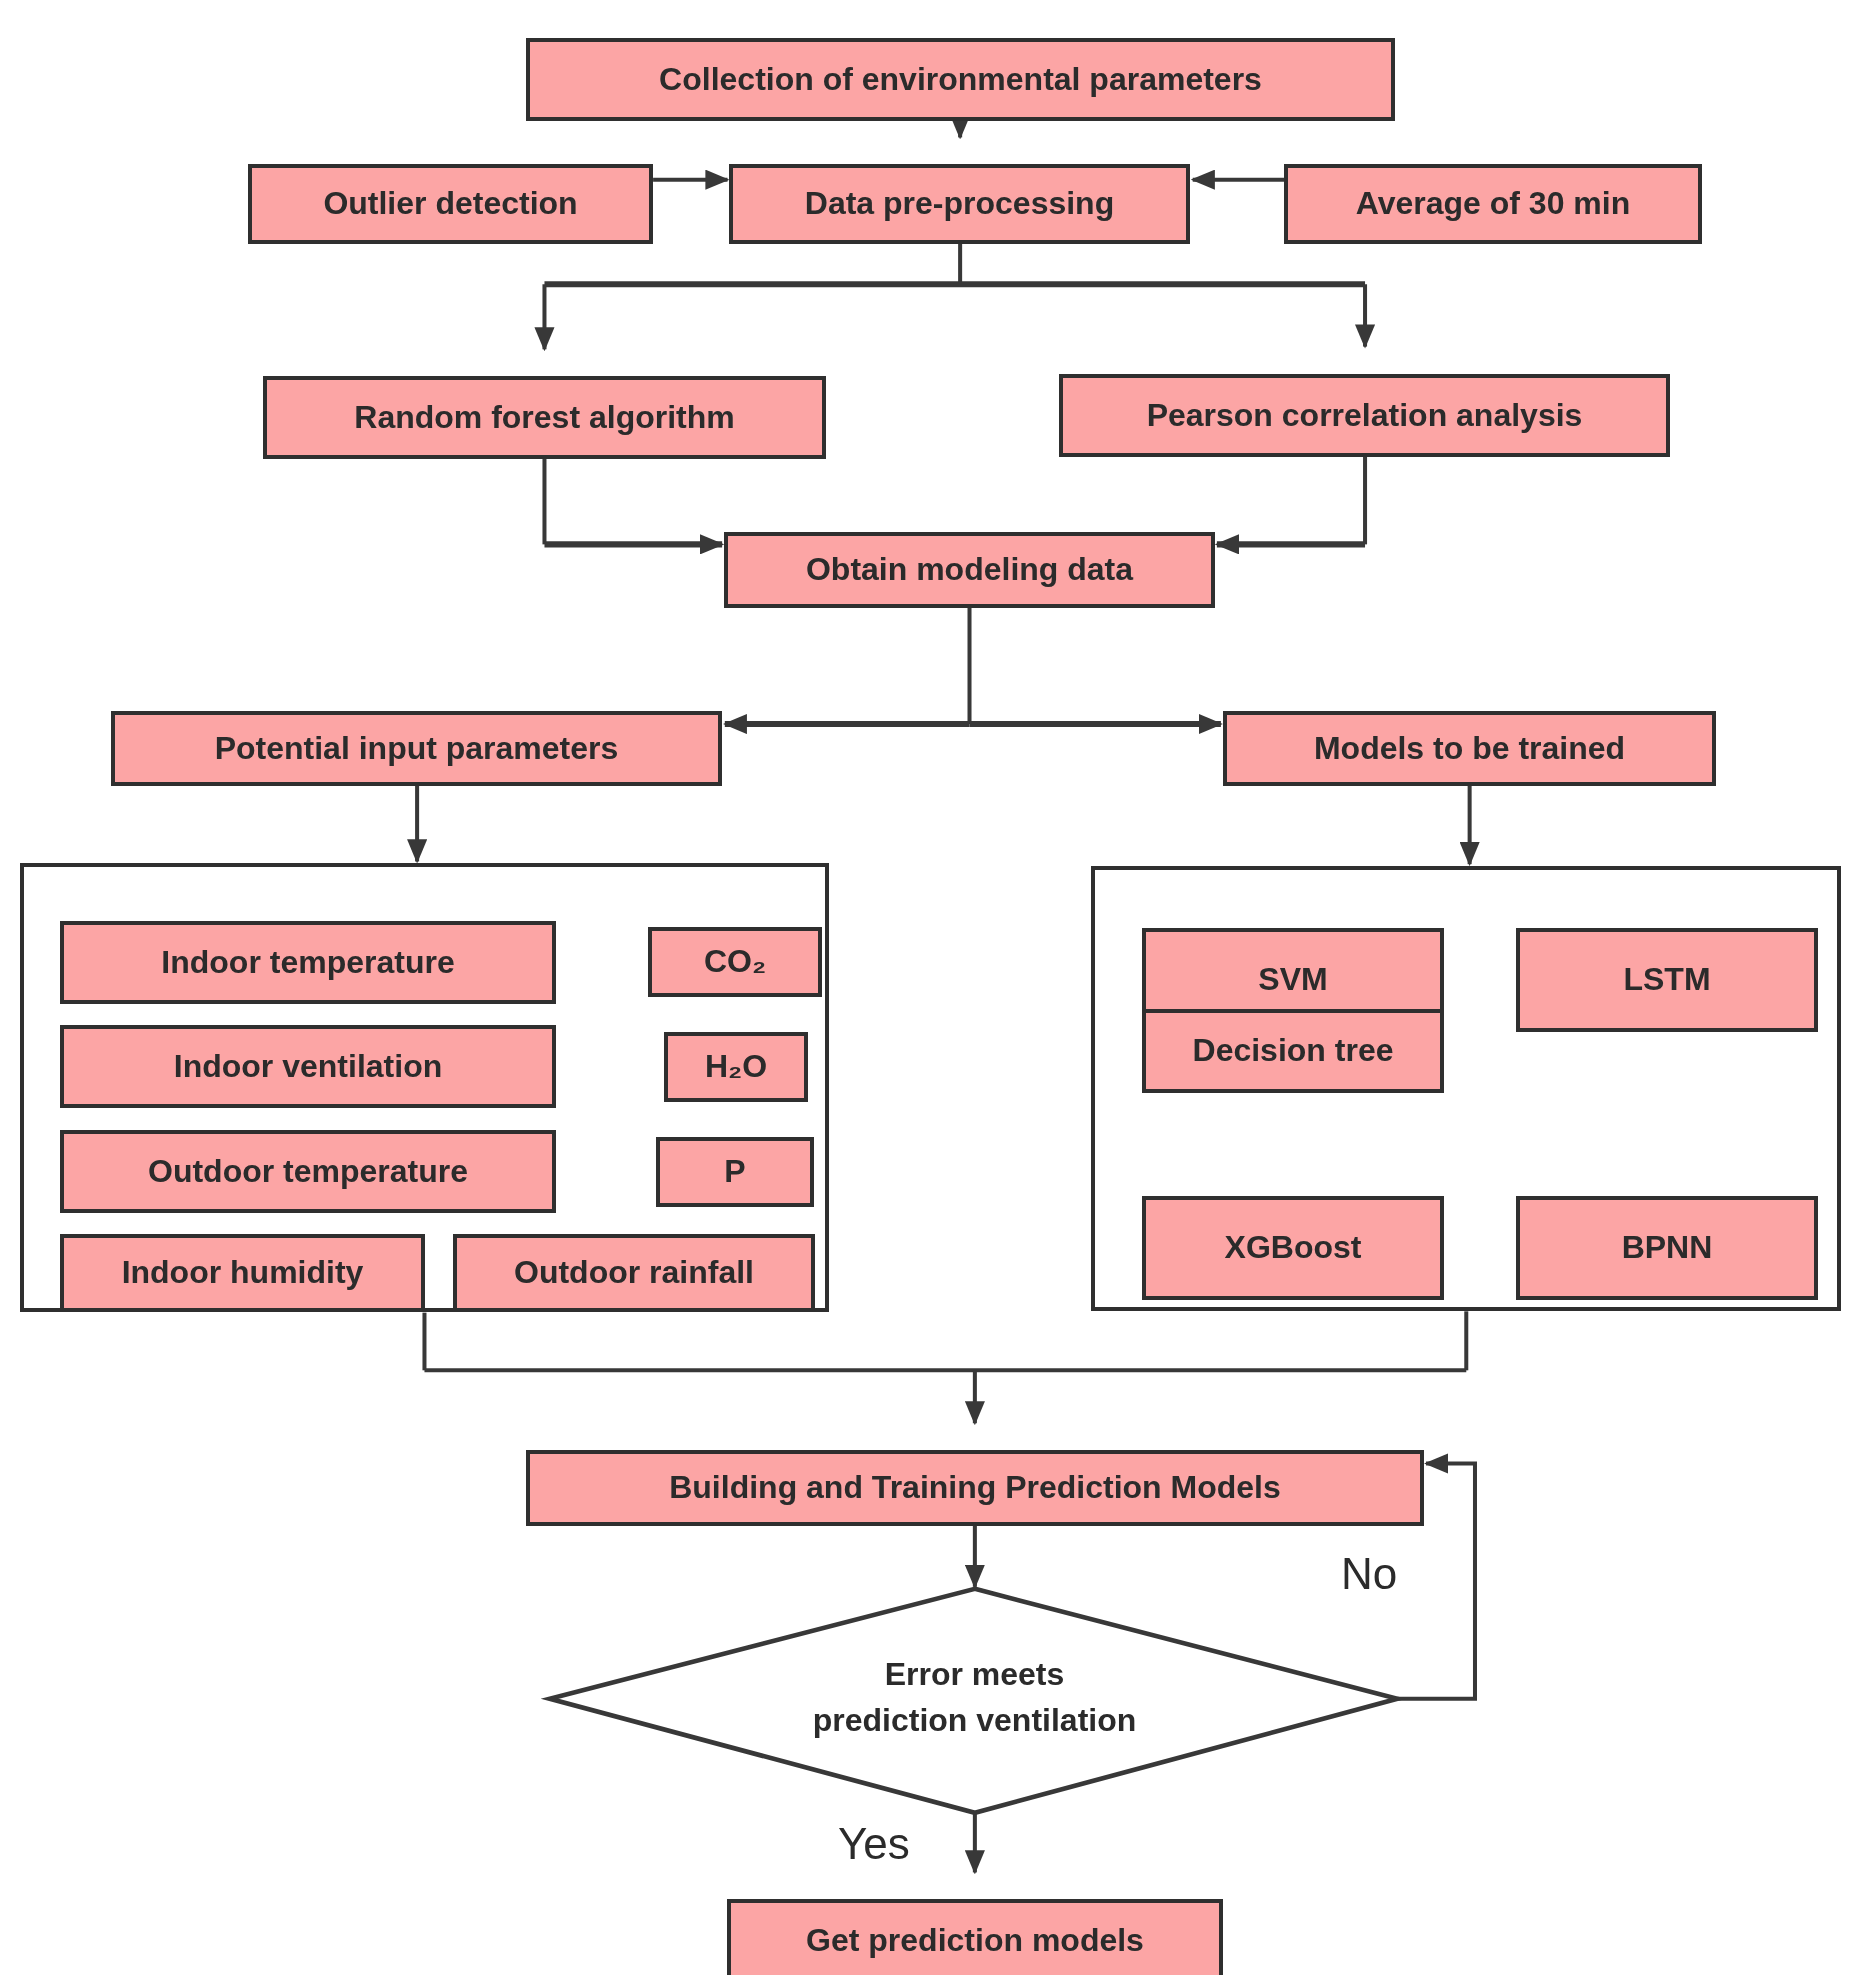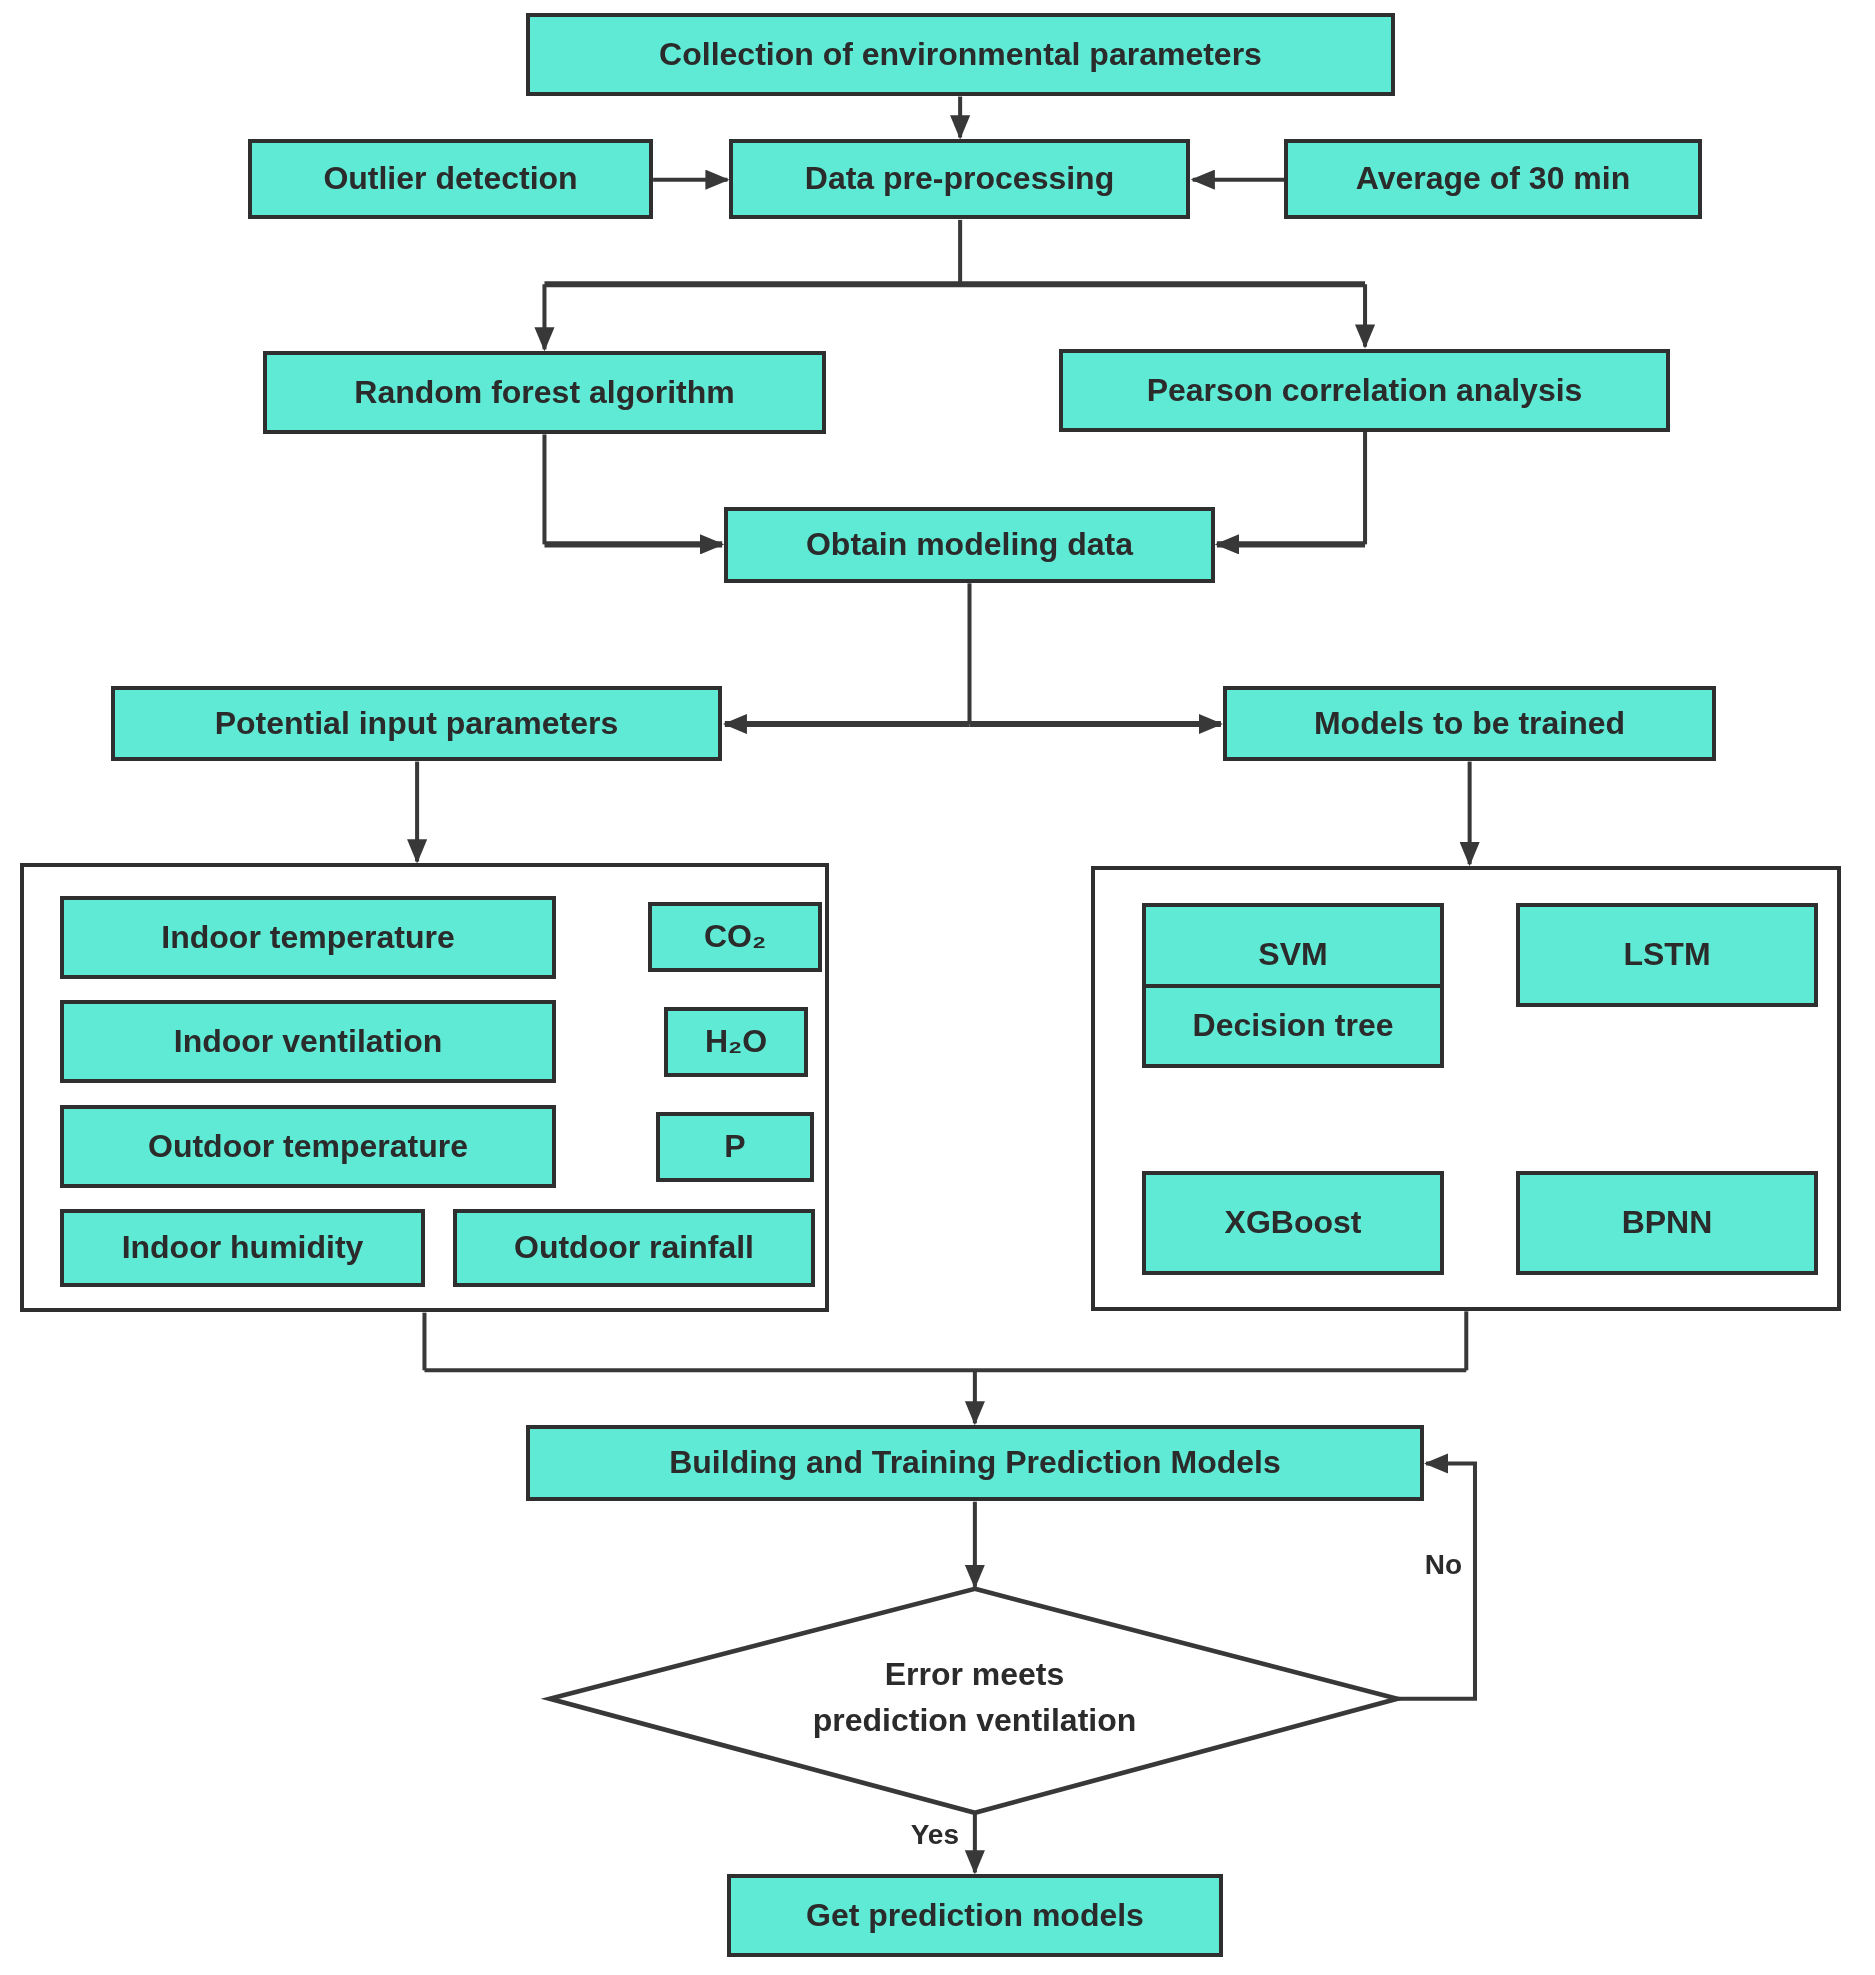--- a/index.html
+++ b/index.html
@@ -16,37 +16,38 @@
     overflow: hidden;
   }
   .canvas { position: relative; width: 1876px; height: 1975px; background: var(--background); }
   svg.connectors { position: absolute; left: 0; top: 0; width: 1876px; height: 1975px; }
   .c  { stroke: var(--line); stroke-width: 6; fill: none; }
   .ct { stroke: var(--line); stroke-width: 9; fill: none; }
   .diamond { fill: #ffffff; stroke: var(--line); stroke-width: 7; }
   .box {
     position: absolute;
     box-sizing: border-box;
-    background: #5eead4;
+    background: #fca5a5;
     border: 4px solid var(--box-border);
     display: flex; align-items: center; justify-content: center;
     font-weight: 700; font-size: 32px; color: var(--text);
     text-align: right; white-space: nowrap;
     line-height: 1.1;
+    margin-top: 25px;
   }
   .container-box {
     position: absolute;
     box-sizing: border-box;
     background: #ffffff;
     border: 4.7px solid var(--box-border);
   }
   .free-label {
     position: absolute;
-    font-weight: 700; font-size: 28px; color: var(--text);
-    text-align: right; white-space: nowrap;
+    font-weight: 400; font-size: 44px; color: var(--text);
+    text-align: left; white-space: nowrap;
   }
   .diamond-text {
     position: absolute;
     font-weight: 700; font-size: 32px; color: var(--text);
     text-align: center; line-height: 46px; white-space: nowrap;
   }
 </style>
 </head>
 <body>
 

